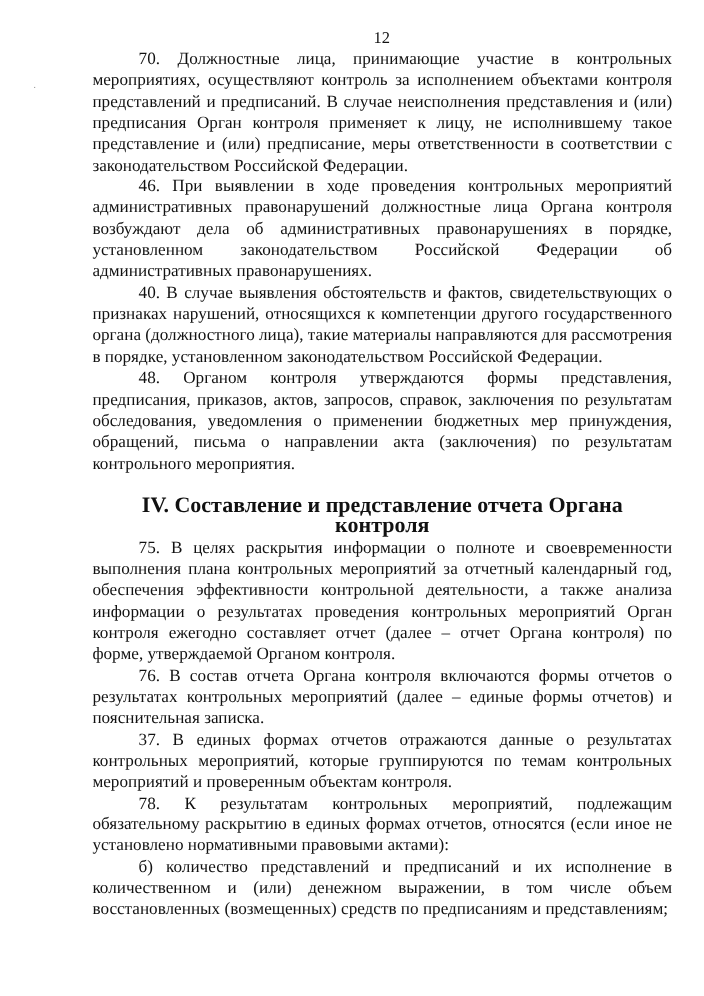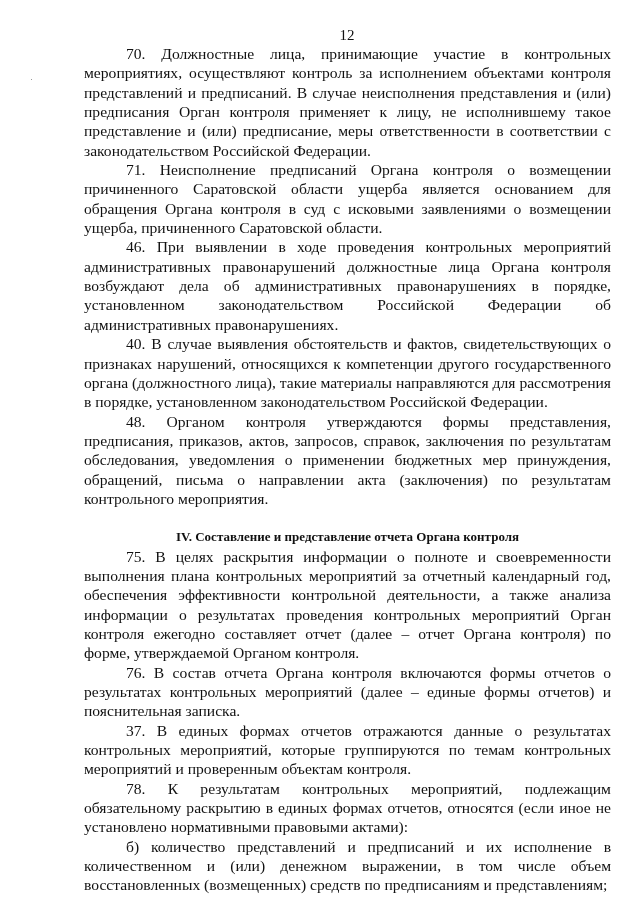--- a/index.html
+++ b/index.html
@@ -13,37 +13,36 @@
     text-align: center; font-size: 15px;
   }
   .content {
     position: absolute; top: 44px; left: 84px; width: 527px;
     font-size: 15.6px; line-height: 19.35px;
     text-align: justify;
   }
   .para { margin: 0; text-indent: 42px; }
   .heading {
     margin: 0; text-align: center; font-weight: bold;
-    font-size: 13px; line-height: 19.35px;
+    font-size: 20px; line-height: 19.35px;
   }
   .gap { height: 19px; }
   .speck {
     position: absolute; left: 31px; top: 79px; width: 1px; height: 1px; background: #999;
   }
 </style>
 </head>
 <body>
 
 <div class="speck"></div>
 
 <div class="page-number">12</div>
 
 <div class="content">
   <p class="para">70. Должностные лица, принимающие участие в контрольных мероприятиях, осуществляют контроль за исполнением объектами контроля представлений и предписаний. В случае неисполнения представления и (или) предписания Орган контроля применяет к лицу, не исполнившему такое представление и (или) предписание, меры ответственности в соответствии с законодательством Российской Федерации.</p>
-  <p class="para">71. Неисполнение предписаний Органа контроля о возмещении причиненного Саратовской области ущерба является основанием для обращения Органа контроля в суд с исковыми заявлениями о возмещении ущерба, причиненного Саратовской области.</p>
   <p class="para">46. При выявлении в ходе проведения контрольных мероприятий административных правонарушений должностные лица Органа контроля возбуждают дела об административных правонарушениях в порядке, установленном законодательством Российской Федерации об административных правонарушениях.</p>
   <p class="para">40. В случае выявления обстоятельств и фактов, свидетельствующих о признаках нарушений, относящихся к компетенции другого государственного органа (должностного лица), такие материалы направляются для рассмотрения в порядке, установленном законодательством Российской Федерации.</p>
   <p class="para">48. Органом контроля утверждаются формы представления, предписания, приказов, актов, запросов, справок, заключения по результатам обследования, уведомления о применении бюджетных мер принуждения, обращений, письма о направлении акта (заключения) по результатам контрольного мероприятия.</p>
 
   <div class="gap"></div>
 
   <div>
     <p class="heading">IV. Составление и представление отчета Органа контроля</p>
   </div>
 

